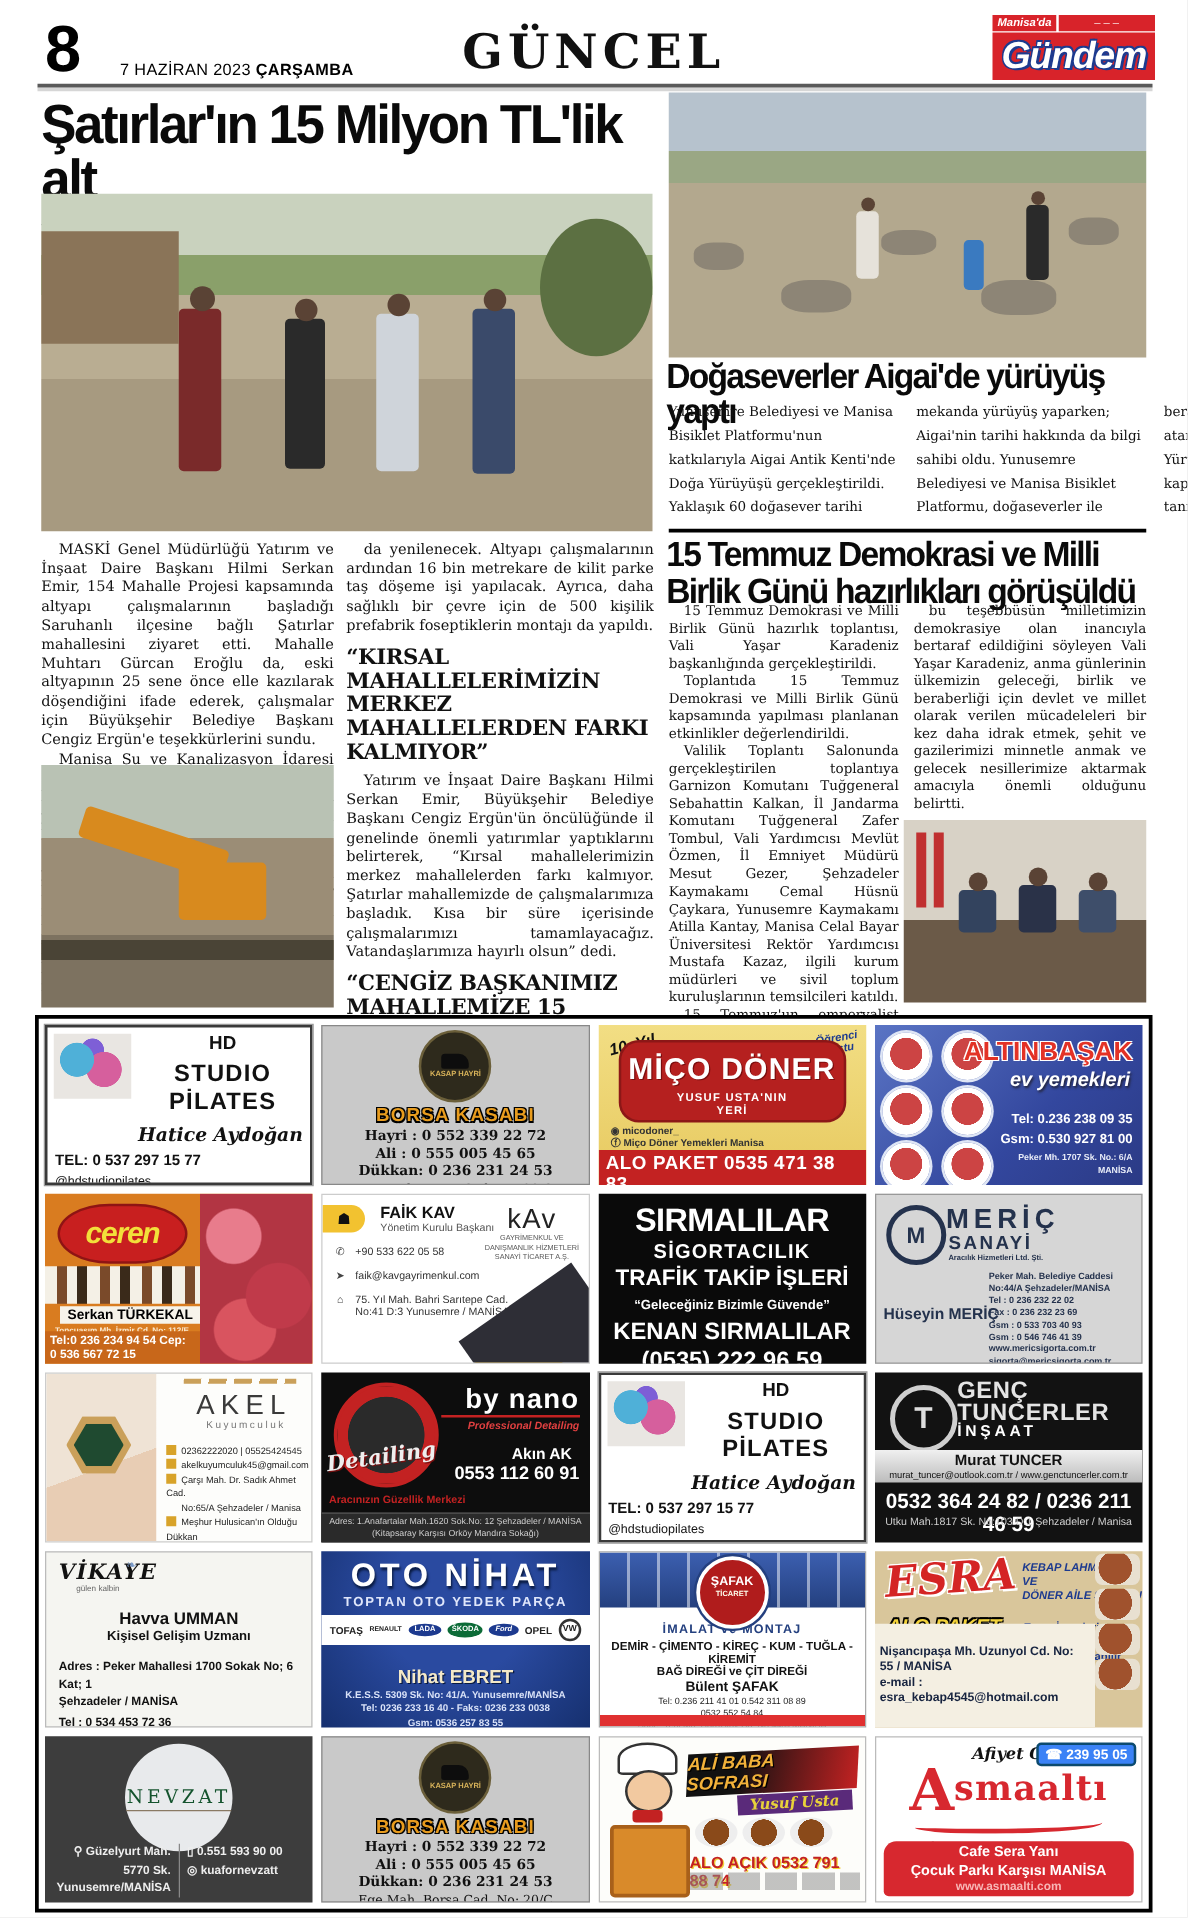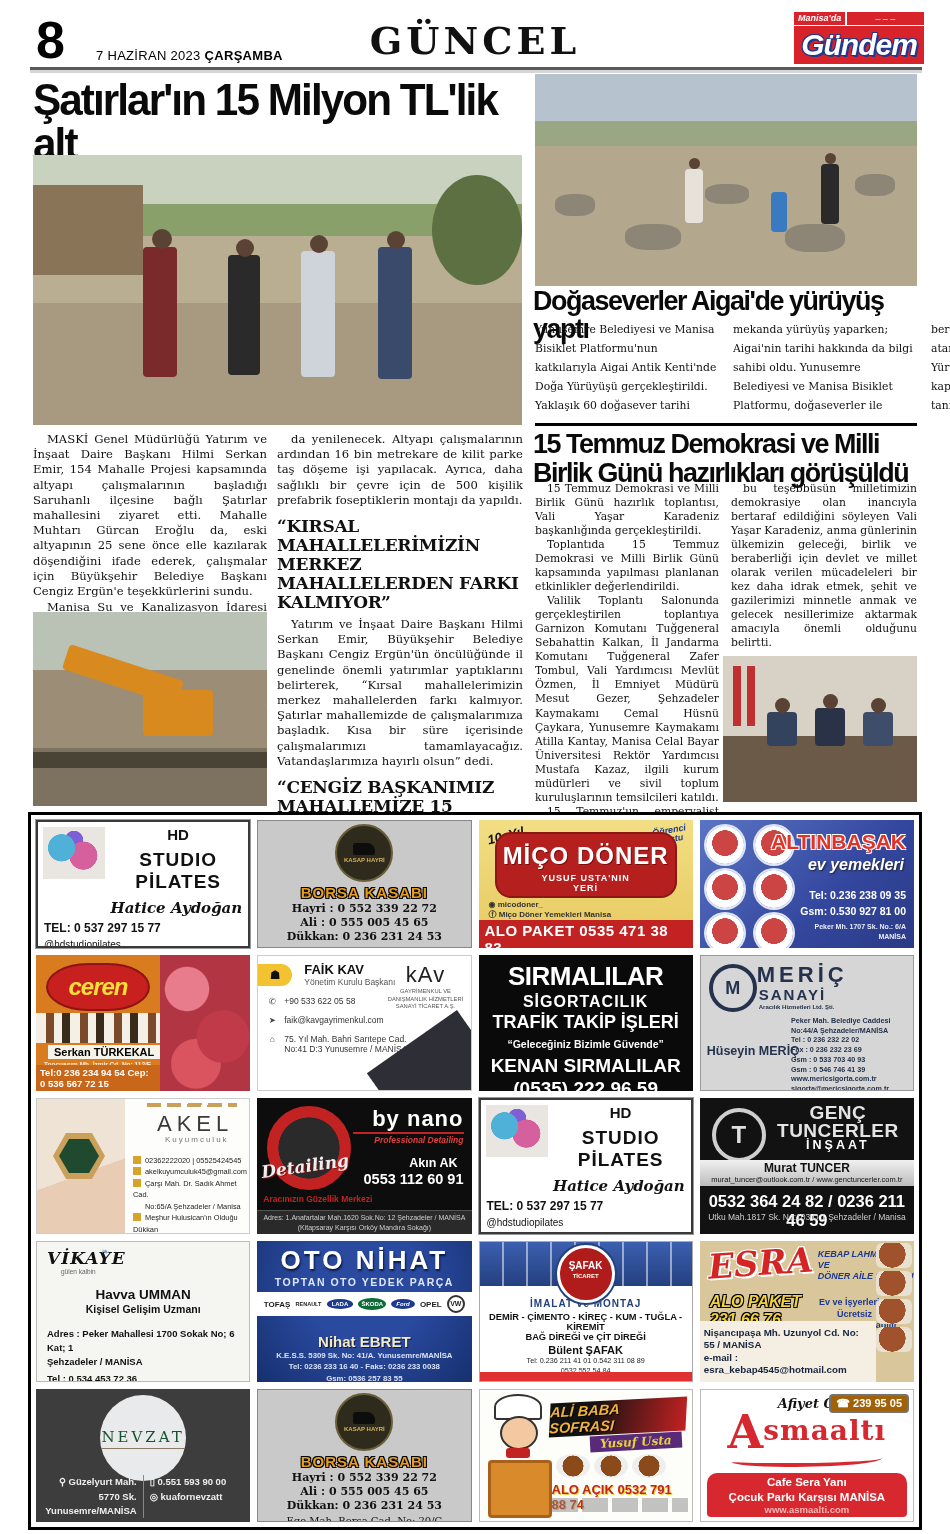--- a/index.html
+++ b/index.html
@@ -175,21 +175,21 @@
   .nano-name{position:absolute;right:14px;top:58px;font:700 12.5px "Liberation Sans",sans-serif}
   .nano-tel{position:absolute;right:8px;top:73px;font:700 14.5px "Liberation Sans",sans-serif}
   .nano-slog{position:absolute;left:6px;top:96px;font:800 8.5px "Liberation Sans",sans-serif;color:#c32222}
   .nano-adr{position:absolute;left:0;right:0;bottom:0;background:#2a2a2a;color:#cfcfcf;text-align:center;
       font:400 7px "Liberation Sans",sans-serif;line-height:1.35;padding:2px 2px;border-top:1px solid #555}
   
   .ad-genc{background:#121212;color:#fff;text-align:center}
   .genc-logo{position:absolute;left:12px;top:10px;width:46px;height:46px;border-radius:50%;
       border:4px solid #cfcfcf;display:flex;align-items:center;justify-content:center;
       font:800 24px "Liberation Sans",sans-serif;color:#dedede}
-  .genc-t{position:absolute;left:66px;top:6px;right:4px;text-align:center;
+  .genc-t{position:absolute;left:66px;top:6px;right:4px;text-align:left;
       font:800 19px "Liberation Sans",sans-serif;line-height:.95;color:#e4e4e4;letter-spacing:.5px}
   .genc-t .ins{font-size:12.5px;color:#fff;letter-spacing:3px}
   .genc-strip{position:absolute;left:0;right:0;top:62px;height:26px;
       background:linear-gradient(#f0f0f0,#bcbcbc);color:#111}
   .genc-strip .n{font:800 12px "Liberation Sans",sans-serif;margin-top:1px}
   .genc-strip .m{font:400 7.5px "Liberation Sans",sans-serif}
   .genc-tel{position:absolute;left:0;right:0;top:94px;font:800 16.5px "Liberation Sans",sans-serif}
   .genc-adr{position:absolute;left:0;right:0;top:114px;font:400 8.5px "Liberation Sans",sans-serif;color:#cfcfcf}
   
   .ad-vik{background:#f5f5f1;border:1px solid #bbb;padding:6px 10px}
@@ -227,21 +227,21 @@
   
   .ad-esra{background:#d9c69b}
   .esra-t{position:absolute;left:8px;top:2px;font:italic 800 34px "DejaVu Serif",serif;color:#d42424;
       text-shadow:2px 2px 0 #fff,-1px -1px 0 #fff,1px -1px 0 #fff,-1px 1px 0 #fff;transform:rotate(-4deg)}
   .esra-sub{position:absolute;left:118px;top:8px;font:italic 800 9px "Liberation Sans",sans-serif;color:#1d3a8f;line-height:1.2}
   .esra-alo{position:absolute;left:10px;top:52px;font:italic 800 16px "Liberation Sans",sans-serif;color:#f2d23a;
       text-shadow:1px 1px 0 #000,-1px -1px 0 #000,1px -1px 0 #000,-1px 1px 0 #000;line-height:1.15}
   .esra-note{position:absolute;left:112px;top:56px;font:800 9px "Liberation Sans",sans-serif;color:#1d3a8f;text-align:center;line-height:1.3}
   .esra-food{position:absolute;right:2px;top:2px;width:36px;bottom:30px;display:flex;flex-direction:column;gap:3px}
   .esra-food i{flex:1;border-radius:6px;background:radial-gradient(circle at 45% 45%,#a0522d 0 55%,#e8e0d0 56%)}
-  .esra-strip{position:absolute;left:0;right:38px;bottom:0;background:#f4efe2;padding:6px 4px;
+  .esra-strip{position:absolute;left:0;right:38px;bottom:0;background:#f4efe2;padding:17px 4px;
       font:800 9.8px "Liberation Sans",sans-serif;color:#16233f;line-height:1.25}
   
   .ad-nev{background:#3d3d3d;color:#eee}
   .nev-circ{position:absolute;left:50%;top:6px;transform:translateX(-50%);width:86px;height:86px;border-radius:50%;
       background:#e8eaec;display:flex;align-items:center;justify-content:center}
   .nev-circ span{font:400 15px "DejaVu Serif",serif;letter-spacing:3px;color:#14532d;border-bottom:1px solid #8a7a64;padding-bottom:2px}
   .nev-foot{position:absolute;left:0;right:0;bottom:4px;display:flex;font:700 9.5px "Liberation Sans",sans-serif}
   .nev-foot>div{flex:1;padding:0 6px;line-height:1.5}
   .nev-foot .l{text-align:right;border-right:1px solid #888}
   
@@ -258,21 +258,21 @@
   .ali-usta{position:absolute;right:10px;top:44px;font:italic 800 12px "DejaVu Serif",serif;color:#e8d23a;
       background:#5a2a7a;padding:1px 10px;transform:rotate(-3deg)}
   .ali-plates{position:absolute;left:76px;top:64px;width:110px;height:24px;display:flex;gap:4px}
   .ali-plates i{flex:1;border-radius:50%;background:radial-gradient(circle,#8a4a1a 0 50%,#eee 51%)}
   .ali-alo{position:absolute;left:72px;top:92px;right:4px;font:800 13px "Liberation Sans",sans-serif;color:#c32222;
       text-shadow:1px 1px 0 #f2d23a}
   .ali-sm{position:absolute;left:72px;top:108px;right:4px;height:14px;
       background:repeating-linear-gradient(90deg,#888 0 26px,transparent 26px 30px);opacity:.5}
   
   .ad-asma{background:#fff;border:1px solid #bbb;text-align:center}
-  .asma-phone{position:absolute;right:4px;top:4px;background:#a16207;color:#fff;border:2px solid #737373;
+  .asma-phone{position:absolute;right:4px;top:4px;background:#3b82f6;color:#fff;border:2px solid #0c4a6e;
       border-radius:4px;font:800 11px "Liberation Sans",sans-serif;padding:1px 5px}
   .asma-afiyet{font:italic 700 13px "DejaVu Serif",serif;margin-top:6px;margin-left:30px}
   .asma-word{margin-top:-6px;color:#d7282f}
   .asma-word .big{font:800 46px "DejaVu Serif",serif;vertical-align:-8px}
   .asma-word .rest{font:800 28px "DejaVu Serif",serif;letter-spacing:1px}
   .asma-swoosh{width:150px;height:10px;border-bottom:4px solid #d7282f;border-radius:0 0 70% 40%;margin:-6px auto 0}
   .asma-items{font:italic 800 12.5px "Liberation Sans",sans-serif;margin-top:4px}
   .asma-band{position:absolute;left:6px;right:6px;bottom:4px;background:#d7282f;color:#fff;border-radius:10px 10px 4px 4px;
       padding:2px 0 1px;font:700 11.5px "Liberation Sans",sans-serif;line-height:1.25}
   .asma-band .web{color:#f8b6b6;font-size:9.5px}

